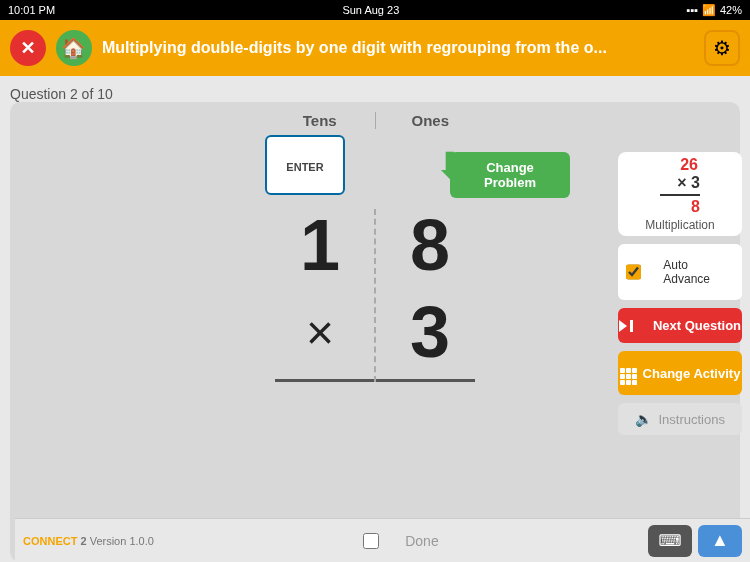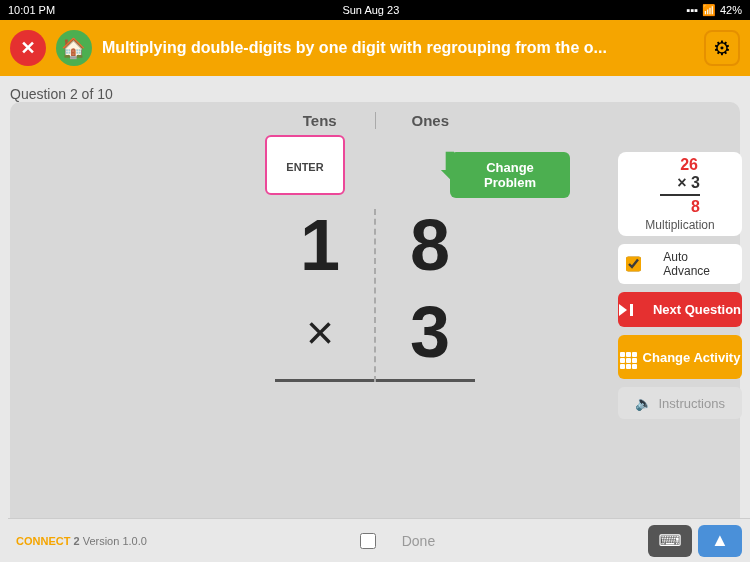--- a/index.html
+++ b/index.html
@@ -132,21 +132,21 @@
     #enter-area {
       display: flex;
       align-items: flex-start;
       width: 220px;
       justify-content: space-between;
       margin-bottom: 4px;
     }
     #enter-box {
       width: 80px; height: 60px;
       background: #fff;
-      border: 2px solid #ec4899;
+      border: 2px solid #0369a1;
       border-radius: 6px;
       display: flex; align-items: center; justify-content: center;
       flex-direction: column;
       cursor: pointer;
     }
     #enter-box-label {
       font-size: 11px;
       font-weight: bold;
       color: #444;
       margin-top: 4px;
@@ -226,21 +226,21 @@
       margin-top: 2px;
     }
 
     
     #auto-advance-row {
       display: flex;
       align-items: center;
       gap: 22px;
       background: #fff;
       border-radius: 6px;
-      padding: 6px 8px;
+      padding: 14px 8px;
     }
     #auto-advance-check {
       width: 16px; height: 16px;
       accent-color: #f5a500;
     }
     #auto-advance-label {
       font-size: 12px;
       color: #333;
     }
 
@@ -291,21 +291,21 @@
       display: flex;
       align-items: center;
       justify-content: center;
       gap: 6px;
     }
 
     
     #bottom-bar {
       position: absolute;
       bottom: 0;
-      left: 8px;
+      left: 15px;
       right: 0;
       height: 44px;
       background: #e8e8e8;
       display: flex;
       align-items: center;
       justify-content: flex-start;
       padding: 0 8px;
       border-top: 1px solid #ccc;
     }
     #done-area {

